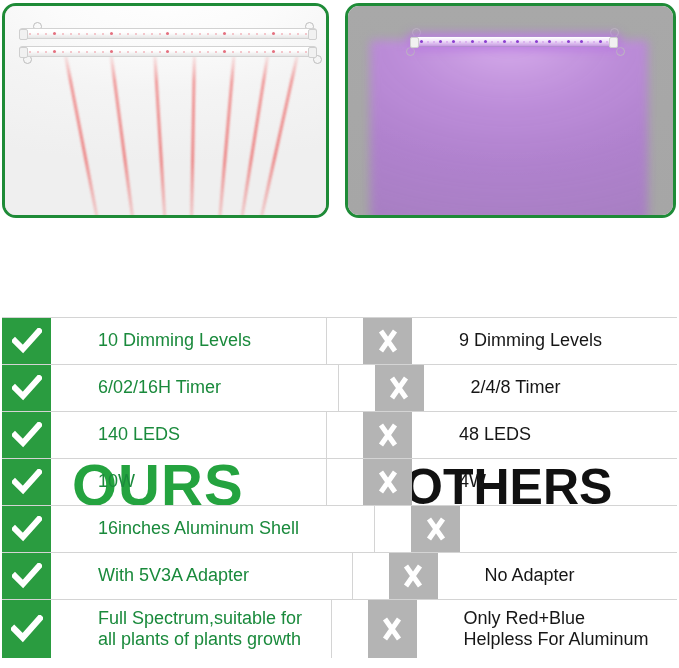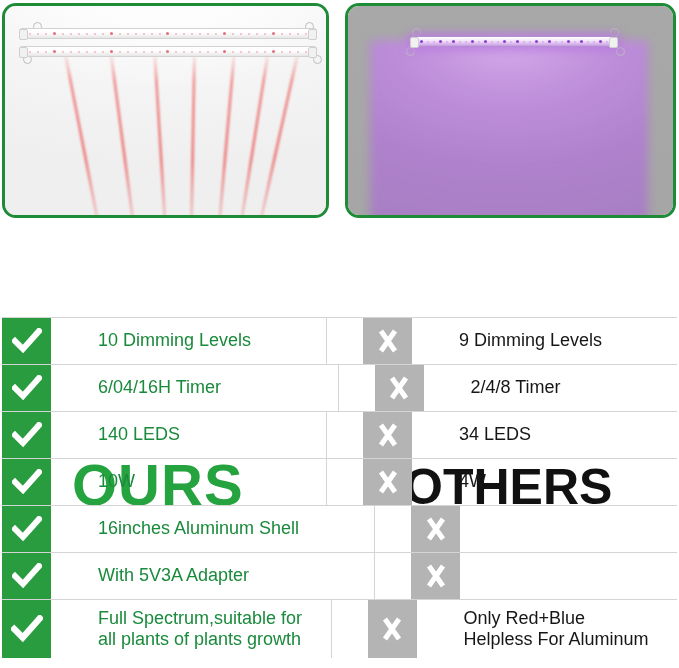--- a/index.html
+++ b/index.html
@@ -405,42 +405,42 @@
     </div>
     <div class="cell others">9 Dimming Levels</div>
   </div>
 
   <div class="row">
     <div class="mark ok">
       <svg width="30" height="26" viewBox="0 0 30 26">
           <path d="M3 13 L11 21 L27 3" stroke="#ffffff" stroke-width="6" fill="none" stroke-linecap="square"></path>
         </svg>
     </div>
-    <div class="cell ours">6/04/16H Timer</div>
+    <div class="cell ours">6/02/16H Timer</div>
     <div class="mark no">
       <svg width="26" height="26" viewBox="0 0 26 26">
           <path d="M6 3 L20 23 M20 3 L6 23" stroke="#ffffff" stroke-width="5" fill="none" stroke-linecap="butt"></path>
         </svg>
     </div>
     <div class="cell others">2/4/8 Timer</div>
   </div>
 
   <div class="row">
     <div class="mark ok">
       <svg width="30" height="26" viewBox="0 0 30 26">
           <path d="M3 13 L11 21 L27 3" stroke="#ffffff" stroke-width="6" fill="none" stroke-linecap="square"></path>
         </svg>
     </div>
     <div class="cell ours">140 LEDS</div>
     <div class="mark no">
       <svg width="26" height="26" viewBox="0 0 26 26">
           <path d="M6 3 L20 23 M20 3 L6 23" stroke="#ffffff" stroke-width="5" fill="none" stroke-linecap="butt"></path>
         </svg>
     </div>
-    <div class="cell others">34 LEDS</div>
+    <div class="cell others">48 LEDS</div>
   </div>
 
   <div class="row">
     <div class="mark ok">
       <svg width="30" height="26" viewBox="0 0 30 26">
           <path d="M3 13 L11 21 L27 3" stroke="#ffffff" stroke-width="6" fill="none" stroke-linecap="square"></path>
         </svg>
     </div>
     <div class="cell ours">10W</div>
     <div class="mark no">
@@ -470,20 +470,21 @@
       <svg width="30" height="26" viewBox="0 0 30 26">
           <path d="M3 13 L11 21 L27 3" stroke="#ffffff" stroke-width="6" fill="none" stroke-linecap="square"></path>
         </svg>
     </div>
     <div class="cell ours">With 5V3A Adapter</div>
     <div class="mark no">
       <svg width="26" height="26" viewBox="0 0 26 26">
           <path d="M6 3 L20 23 M20 3 L6 23" stroke="#ffffff" stroke-width="5" fill="none" stroke-linecap="butt"></path>
         </svg>
     </div>
+    <div class="cell others">No Adapter</div>
   </div>
 
   <div class="row tall">
     <div class="mark ok">
       <svg width="32" height="28" viewBox="0 0 30 26">
           <path d="M3 13 L11 21 L27 3" stroke="#ffffff" stroke-width="6" fill="none" stroke-linecap="square"></path>
         </svg>
     </div>
     <div class="cell ours">Full Spectrum,suitable for
 all plants of plants growth</div>

